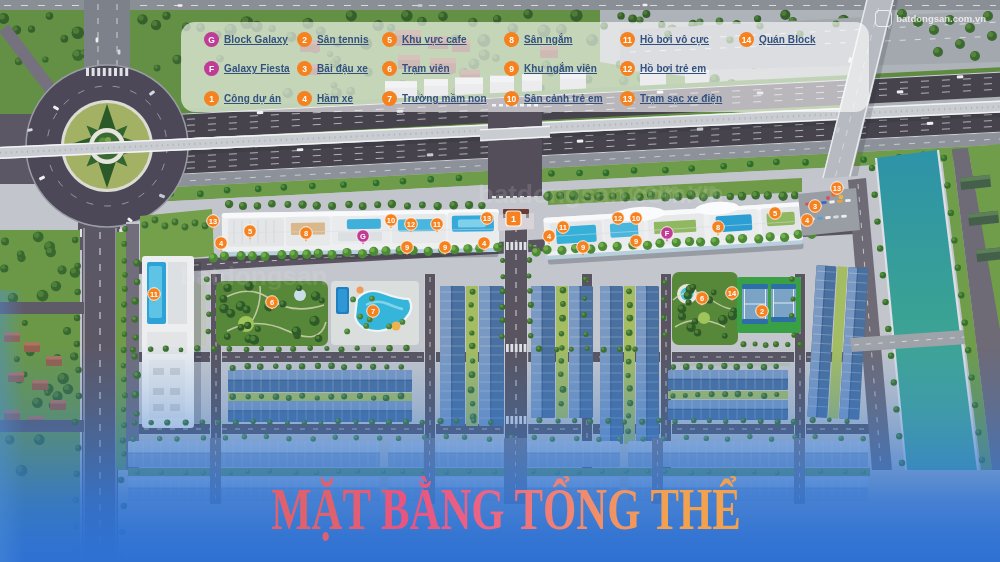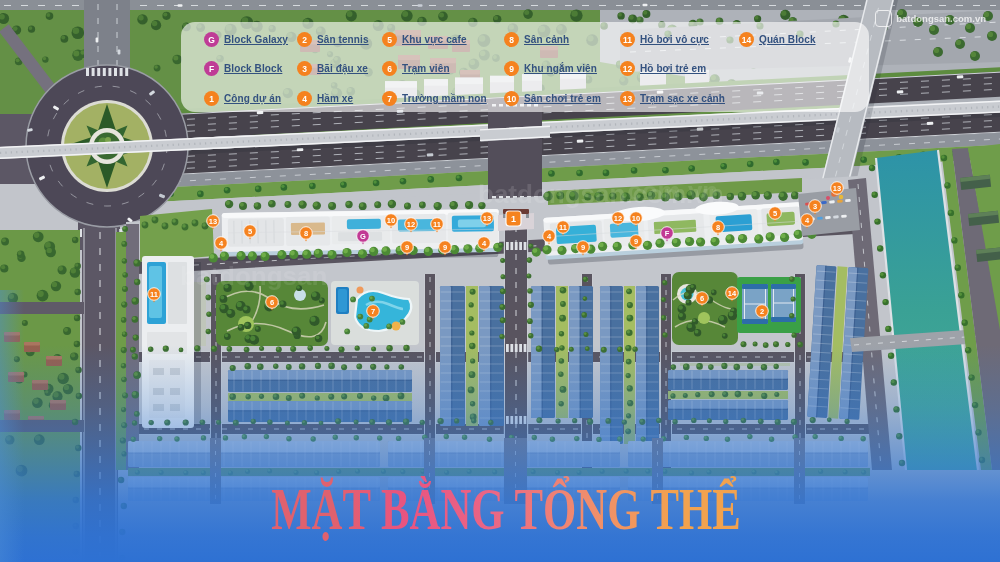--- a/index.html
+++ b/index.html
@@ -2389,21 +2389,21 @@
       </g>
 </svg>
 
 <div id="legend"></div>
 <div class="li" style="left:204px;top:32px">
       <span class="lc" style="background:#bf3b96">G</span>
       <span class="lt">Block Galaxy</span>
     </div>
 <div class="li" style="left:204px;top:61px">
       <span class="lc" style="background:#bf3b96">F</span>
-      <span class="lt">Block Block</span>
+      <span class="lt">Galaxy Fiesta</span>
     </div>
 <div class="li" style="left:204px;top:91px">
       <span class="lc" style="background:#f5821f">1</span>
       <span class="lt">Công dự án</span>
     </div>
 <div class="li" style="left:297px;top:32px">
       <span class="lc" style="background:#f5821f">2</span>
       <span class="lt">Sân tennis</span>
     </div>
 <div class="li" style="left:297px;top:61px">
@@ -2421,41 +2421,41 @@
 <div class="li" style="left:382px;top:61px">
       <span class="lc" style="background:#f5821f">6</span>
       <span class="lt">Trạm viên</span>
     </div>
 <div class="li" style="left:382px;top:91px">
       <span class="lc" style="background:#f5821f">7</span>
       <span class="lt">Trường mầm non</span>
     </div>
 <div class="li" style="left:504px;top:32px">
       <span class="lc" style="background:#f5821f">8</span>
-      <span class="lt">Sân cảnh</span>
+      <span class="lt">Sân ngắm</span>
     </div>
 <div class="li" style="left:504px;top:61px">
       <span class="lc" style="background:#f5821f">9</span>
       <span class="lt">Khu ngắm viên</span>
     </div>
 <div class="li" style="left:504px;top:91px">
       <span class="lc" style="background:#f5821f">10</span>
-      <span class="lt">Sân chơi trẻ em</span>
+      <span class="lt">Sân cảnh trẻ em</span>
     </div>
 <div class="li" style="left:620px;top:32px">
       <span class="lc" style="background:#f5821f">11</span>
       <span class="lt">Hồ bơi vô cực</span>
     </div>
 <div class="li" style="left:620px;top:61px">
       <span class="lc" style="background:#f5821f">12</span>
       <span class="lt">Hồ bơi trẻ em</span>
     </div>
 <div class="li" style="left:620px;top:91px">
       <span class="lc" style="background:#f5821f">13</span>
-      <span class="lt">Trạm sạc xe cảnh</span>
+      <span class="lt">Trạm sạc xe điện</span>
     </div>
 <div class="li" style="left:739px;top:32px">
       <span class="lc" style="background:#f5821f">14</span>
       <span class="lt">Quán Block</span>
     </div>
 
 <div id="wm">
       <span class="ic"></span>
       <span>batdongsan.com.vn</span>
     </div>

